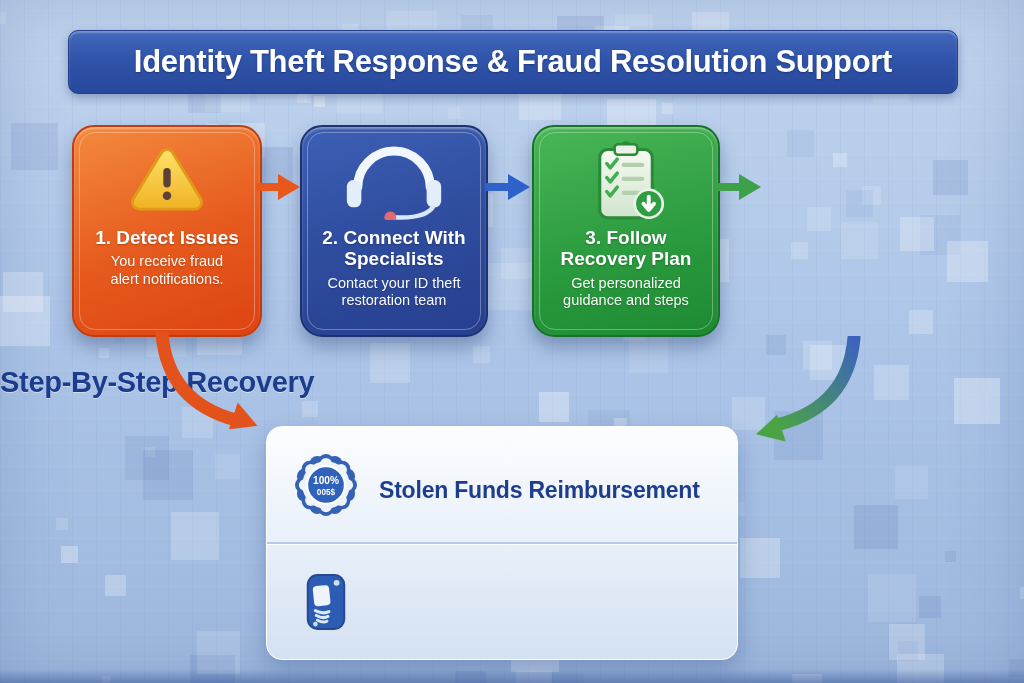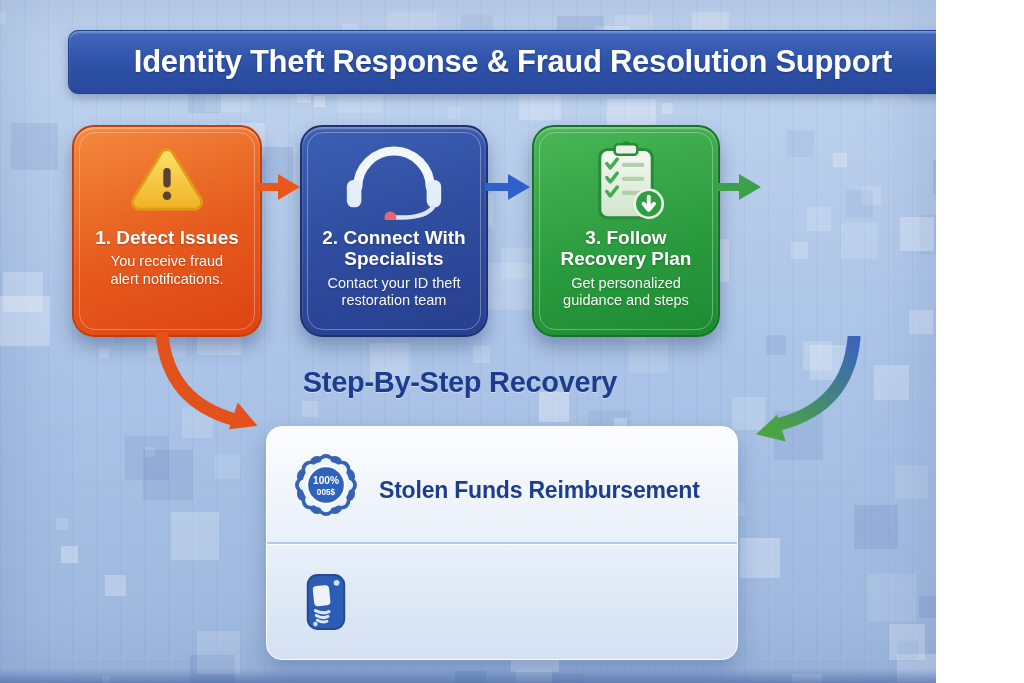--- a/index.html
+++ b/index.html
@@ -1,22 +1,22 @@
 <!DOCTYPE html>
 <html><head>
 <meta charset="utf-8">
 <style>
   html,body{margin:0;padding:0;}
   body{font-family:"Liberation Sans", sans-serif;}
-  .stage{position:relative;width:928px;height:683px;overflow:hidden;
+  .stage{position:relative;width:1024px;height:683px;overflow:hidden;
     background-image:
       repeating-linear-gradient(0deg, rgba(255,255,255,.05) 0 1px, transparent 1px 24px),
       repeating-linear-gradient(90deg, rgba(90,120,180,.07) 0 1px, transparent 1px 24px),
       linear-gradient(180deg,#c2d5ee 0%,#aac3e6 55%,#9db7dd 100%);
-    box-shadow: inset 0 0 70px rgba(90,115,170,.30); padding-left: 8px;}
+    box-shadow: inset 0 0 70px rgba(90,115,170,.30);}
   .mosaic{position:absolute;inset:0;pointer-events:none;}
   .bottom-shade{position:absolute;left:0;right:0;bottom:0;height:14px;
     background:linear-gradient(rgba(70,100,160,0),rgba(60,92,155,.55));}
 
   
   .banner{position:absolute;left:68px;top:30px;width:888px;height:62px;border-radius:10px;
     background:linear-gradient(180deg,#4368bc 0%,#2f54a9 45%,#28489c 100%);
     border:1px solid #22408c;
     box-shadow:0 4px 10px rgba(40,60,110,.35), inset 0 2px 2px rgba(255,255,255,.30);
     display:flex;align-items:center;justify-content:center;}
@@ -36,21 +36,21 @@
   .card-4{left:762px;width:186px;background:linear-gradient(165deg,#4668c8 0%,#3354b6 55%,#2a4aab 100%);border:2px solid #21398c;}
   .icon-box{height:84px;display:flex;align-items:center;justify-content:center;}
   .card-title{font-size:19px;font-weight:bold;line-height:1.12;white-space:pre-line;
     text-shadow:0 1px 2px rgba(0,0,0,.25);margin-top:4px;}
   .card-sub{font-size:14.5px;line-height:1.2;white-space:pre-line;color:rgba(255,255,255,.97);
     text-shadow:0 1px 2px rgba(0,0,0,.22);margin-top:5px;}
 
   .flow-arrow{position:absolute;top:171px;}
 
   
-  .section-title{position:absolute;left:0;right:16px;top:366px;margin:0;text-align:center;
+  .section-title{position:absolute;left:0;right:16px;top:366px;margin:0;
     font-size:29px;font-weight:bold;color:#1c3c8e;letter-spacing:-.3px;
     text-shadow:0 1px 0 rgba(255,255,255,.45);}
 
   .curve{position:absolute;pointer-events:none;}
   .curve-left{left:138px;top:332px;}
   .curve-right{left:742px;top:336px;}
 
   
   .panel{position:absolute;left:266px;top:426px;width:470px;height:232px;border-radius:16px;
     background:linear-gradient(180deg,#fcfdff 0%,#eaf1fa 45%,#d4e1f2 100%);

